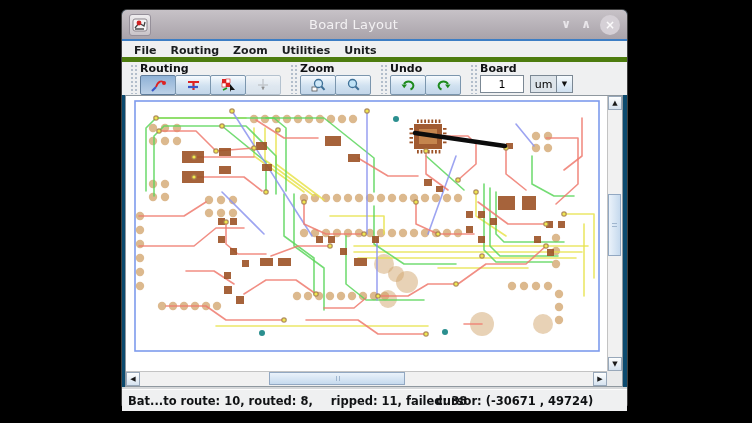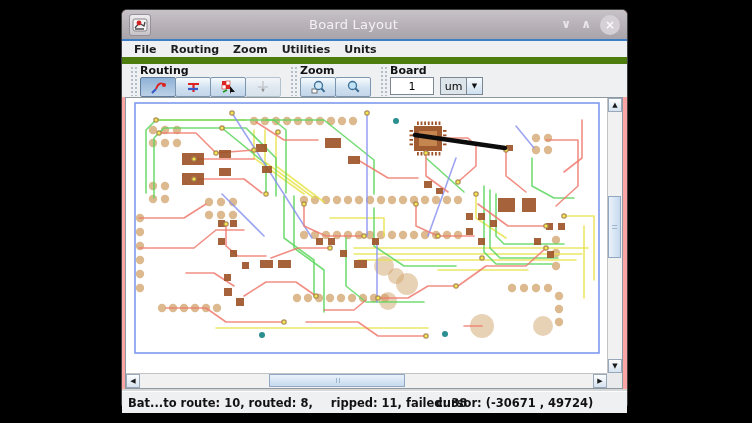--- a/index.html
+++ b/index.html
@@ -1,36 +1,36 @@
 <!DOCTYPE html>
 <html><head>
 <meta charset="utf-8">
 <style>
   html,body{margin:0;padding:0;}
   body{width:752px;height:423px;background:#000;position:relative;overflow:hidden;
        font-family:"DejaVu Sans",sans-serif;-webkit-font-smoothing:antialiased;}
 
-  .window{position:absolute;left:121px;top:9px;width:507px;height:397px;background:#fca5a5;
+  .window{position:absolute;left:121px;top:9px;width:507px;height:397px;background:#0c4a6e;
           border:1px solid #3f3f3f;border-bottom:2px solid #2a2a2a;border-radius:6px 6px 0 0;box-sizing:border-box;}
 
   
   .titlebar{height:29px;background:linear-gradient(#c7c2c7,#a9a3aa);border-radius:5px 5px 0 0;
             display:flex;align-items:center;padding:0 7px;}
   .appicon-btn{width:22px;height:22px;border-radius:3px;border:1px solid #96909a;box-sizing:border-box;
                background:linear-gradient(#efedef,#c9c4c9);display:flex;align-items:center;justify-content:center;}
   .title{flex:1;text-align:center;color:#f3f1f3;font-size:13px;letter-spacing:.2px;}
   .winctl{color:#e9e6ea;font-size:12px;font-weight:bold;width:20px;text-align:center;line-height:29px;}
   .close-btn{width:20px;height:20px;border-radius:50%;background:#d5d0d6;color:#fbfafb;font-size:12px;
              font-weight:bold;display:flex;align-items:center;justify-content:center;margin-left:4px;}
 
   .blueline{height:2px;background:#3d7ec4;}
 
   
-  .menubar{height:16px;background:#eff0f1;display:flex;align-items:center;font-weight:bold;
-           font-size:11px;color:#1a1d1f;padding-left:5px;border-bottom:7px solid #4d7c0f;}
+  .menubar{height:16px;background:#eff0f1;display:flex;align-items:flex-end;font-weight:bold;
+           font-size:11px;color:#1a1d1f;padding-left:5px;border-bottom:5px solid #4d7c0f;}
   .menu-item{padding:0 7px;}
 
   
   .toolbar{height:33px;display:flex;align-items:stretch;background:#eff0f1;padding:1px 0 1px 8px;box-sizing:border-box;}
   .tb-group{display:flex;margin-right:9px;}
   .grip{width:8px;margin-right:2px;background-image:radial-gradient(#b3becb 26%,rgba(0,0,0,0) 27%);
         background-size:4px 4px;background-position:0 1px;}
   .tb-main{display:flex;flex-direction:column;}
   .tb-label{font-size:11px;font-weight:bold;line-height:11px;color:#101214;}
   .tb-buttons{display:flex;margin-top:1px;}
@@ -163,20 +163,40 @@
           <div class="tb-btn">
             <svg width="17" height="16" viewBox="0 0 17 16">
               <circle cx="7.5" cy="6.5" r="4" fill="#bfe2f6" stroke="#3d6f96" stroke-width="1.3"></circle>
               <path d="M10.5,9.5 L13.8,12.8" stroke="#3d6f96" stroke-width="2"></path>
             </svg>
           </div>
         </div>
       </div>
     </div>
 
+    <div class="tb-group">
+      <div class="grip"></div>
+      <div class="tb-main">
+        <div class="tb-label">Undo</div>
+        <div class="tb-buttons">
+          <div class="tb-btn">
+            <svg width="17" height="16" viewBox="0 0 17 16">
+              <path d="M4,7 C6,3.5 11,3.5 13,7 C14,9 13,11.5 10.5,12.5" stroke="#1d8a1d" stroke-width="2" fill="none"></path>
+              <polygon points="1.5,7.5 7,7.5 4.2,11.2" fill="#1d8a1d"></polygon>
+            </svg>
+          </div>
+          <div class="tb-btn">
+            <svg width="17" height="16" viewBox="0 0 17 16">
+              <path d="M13,7 C11,3.5 6,3.5 4,7 C3,9 4,11.5 6.5,12.5" stroke="#1d8a1d" stroke-width="2" fill="none"></path>
+              <polygon points="15.5,7.5 10,7.5 12.8,11.2" fill="#1d8a1d"></polygon>
+            </svg>
+          </div>
+        </div>
+      </div>
+    </div>
 
     <div class="tb-group">
       <div class="grip"></div>
       <div class="tb-main">
         <div class="tb-label">Board</div>
         <div class="units-row">
           <input class="units-input" value="1" style="">
           <div class="units-combo">
             <div class="combo-label">um</div>
             <div class="combo-arrow">▼</div>

